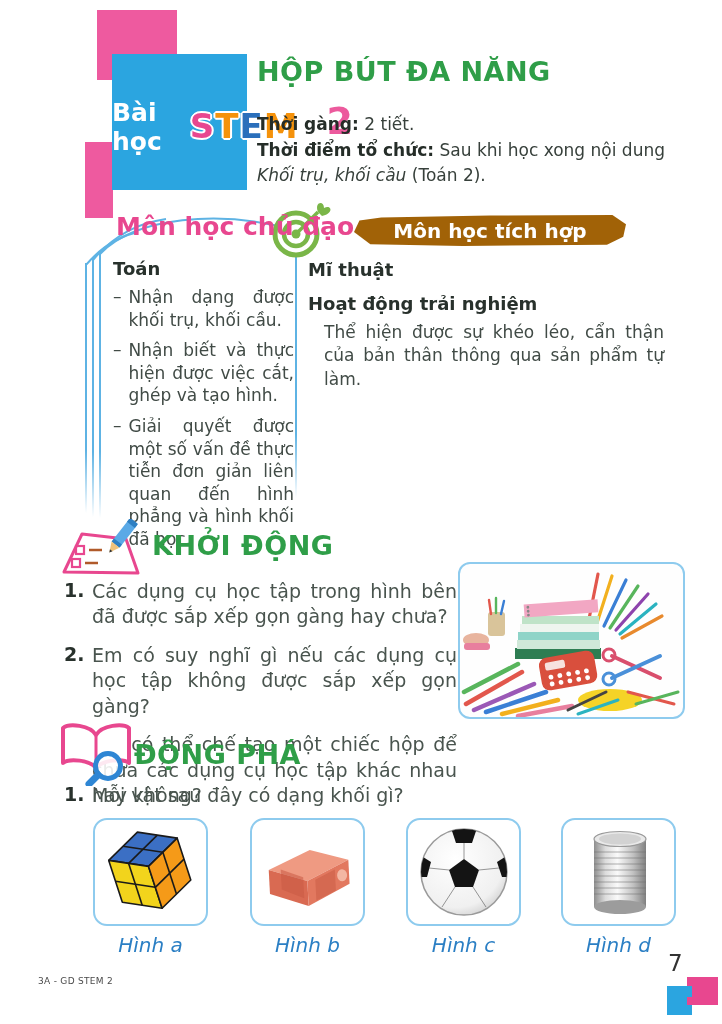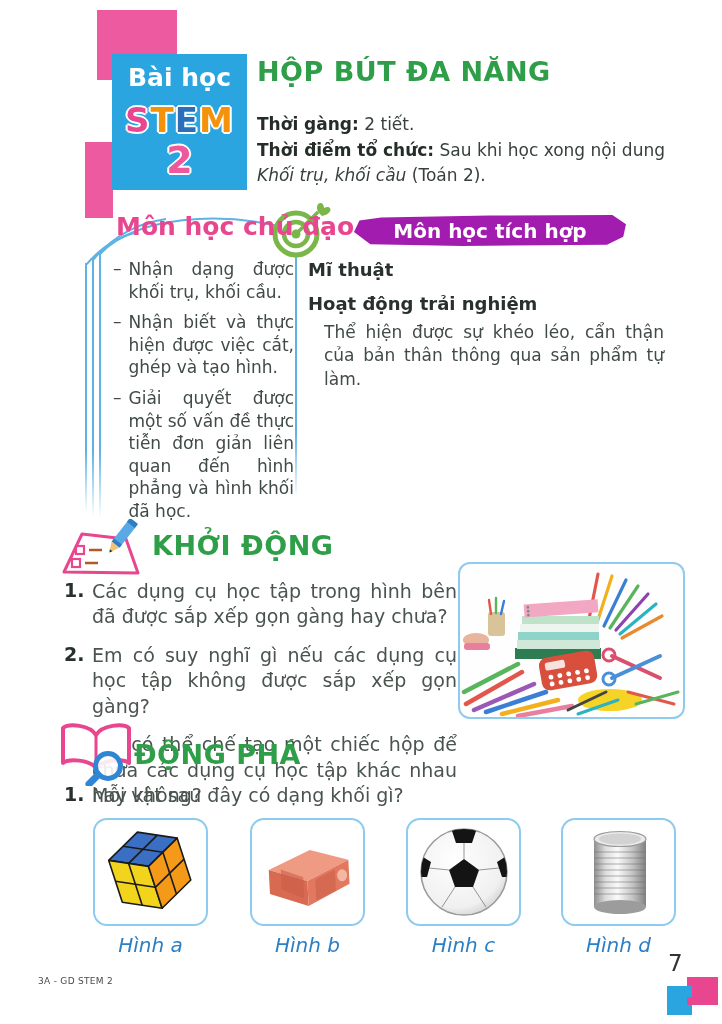--- a/index.html
+++ b/index.html
@@ -7,21 +7,21 @@
   body {
     position:relative; background:#ffffff; overflow:hidden;
     font-family:"DejaVu Sans","Liberation Sans",sans-serif; color:#414b46;
   }
   .abs { position:absolute; }
 
   
   .pink-top  { left:97px; top:10px; width:80px; height:70px; background:#ee5a9f; }
   .pink-left { left:85px; top:142px; width:28px; height:76px; background:#ee5a9f; }
   .blue-box  { left:112px; top:54px; width:135px; height:136px; background:#2ba5e0;
-               display:flex; flex-direction:column; align-items:center; }
+               display:flex; flex-direction:row; align-items:center;gap:28px; }
   .badge-label { color:#fff; font-weight:bold; font-size:25px; margin-top:9px; }
   .stem { font-size:34px; font-weight:bold; letter-spacing:1px; margin-top:8px; }
   .stem span, .badge-num {
     text-shadow:-2px 0 #fff,2px 0 #fff,0 -2px #fff,0 2px #fff,
                 -1px -1px #fff,1px 1px #fff,-1px 1px #fff,1px -1px #fff;
   }
   .stem .c-s { color:#e8478f; } .stem .c-t { color:#f5920b; }
   .stem .c-e { color:#2a6fbb; } .stem .c-m { color:#f5920b; }
   .badge-num { color:#ec5a9d; font-size:38px; font-weight:bold; line-height:1.1; }
 
@@ -34,21 +34,21 @@
   .frame-line { width:2px; background:linear-gradient(to bottom,#5eb3e4 75%,rgba(94,179,228,0)); }
   .main-subject-title { left:116px; top:212px; font-size:25px; font-weight:bold; color:#e8478f; }
   .main-subject-body { left:113px; top:258px; width:181px; }
   .subject-name { font-size:18px; font-weight:bold; color:#28312c; margin-bottom:7px; }
   .bullet { display:flex; margin-bottom:8px; }
   .bullet .dash { margin-right:7px; color:#414b46; font-size:17px; }
   .bullet .txt { font-size:17px; line-height:1.33; text-align:justify; color:#414b46; flex:1; }
 
   .int-col { left:308px; top:215px; width:356px; }
   .int-banner {
-    margin-left:46px; width:272px; height:31px; background:#a21caf;
+    margin-left:46px; width:272px; height:31px; background:#a16207;
     display:flex; align-items:center; justify-content:center;
     color:#fff; font-weight:bold; font-size:20px;
     clip-path:polygon(0% 55%,2% 18%,10% 8%,50% 2%,95% 0%,100% 30%,99% 70%,93% 96%,40% 100%,6% 94%);
   }
   .int-block { margin-top:13px; }
   .int-block .desc { padding-left:16px; font-size:17px; line-height:1.38; text-align:justify; }
 
   
   .section-title { font-size:27px; font-weight:bold; color:#2f9e48; letter-spacing:0.5px; }
   .q-list { left:64px; top:579px; width:393px; }
@@ -105,20 +105,21 @@
   <circle cx="30" cy="36" r="21" fill="#ffffff" stroke="#7ab648" stroke-width="5"></circle>
   <circle cx="30" cy="36" r="12" fill="none" stroke="#7ab648" stroke-width="4.5"></circle>
   <circle cx="30" cy="36" r="4.5" fill="#7ab648"></circle>
   <line x1="30" y1="36" x2="52" y2="14" stroke="#7ab648" stroke-width="3.5"></line>
   <path d="M52 14 C 48 4 58 2 58 10 C 66 6 68 16 56 18 Z" fill="#7ab648"></path>
 </svg>
 
 <div class="abs main-subject-title">Môn học chủ đạo</div>
 
 <div class="abs main-subject-body">
+  <div class="subject-name">Toán</div>
   <div class="bullet">
     <span class="dash">–</span>
     <span class="txt">Nhận dạng được khối trụ, khối cầu.</span>
   </div>
   <div class="bullet">
     <span class="dash">–</span>
     <span class="txt">Nhận biết và thực hiện được việc cắt, ghép và tạo hình.</span>
   </div>
   <div class="bullet">
     <span class="dash">–</span>

